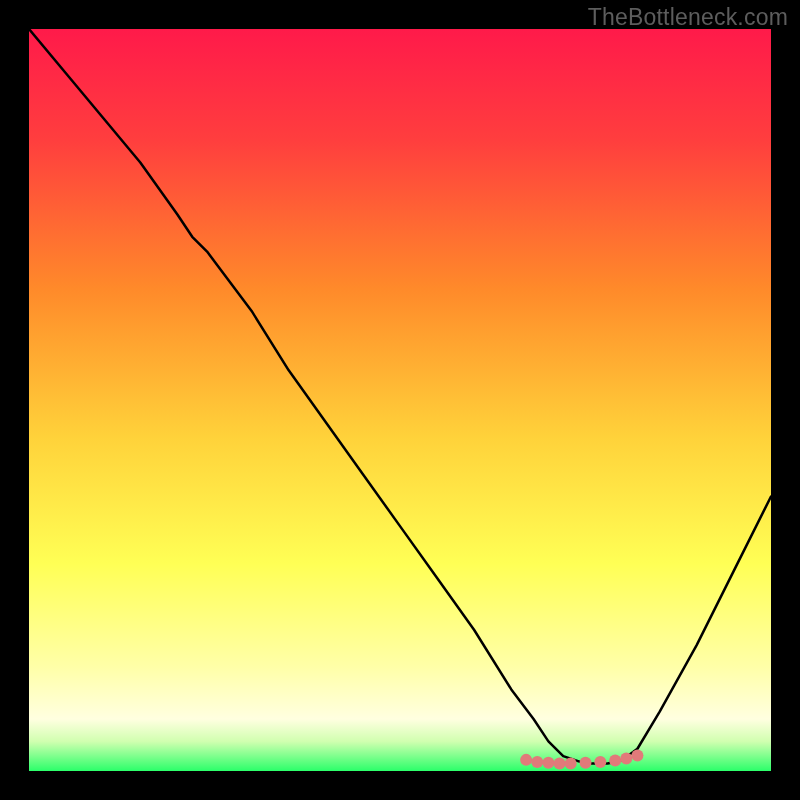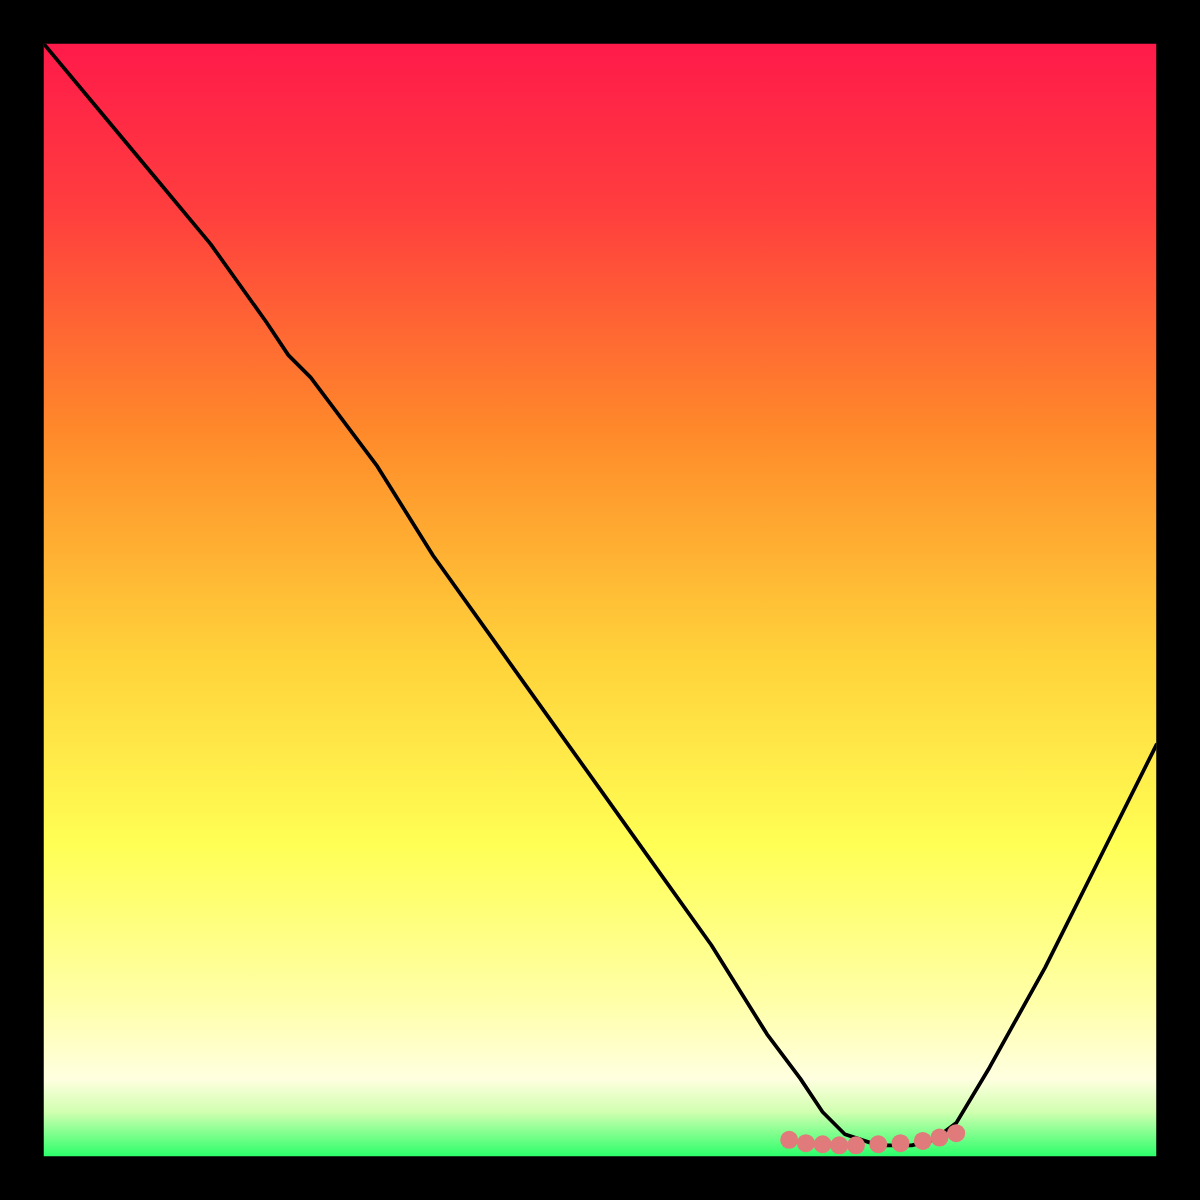--- a/index.html
+++ b/index.html
@@ -33,20 +33,21 @@
     top: 29px;
     width: 742px;
     height: 742px;
   }
   svg { display: block; }
 </style>
 </head>
 <body>
 
 <div class="chart-container">
+  <div class="watermark">TheBottleneck.com</div>
   <div class="plot-area">
     <svg id="plot-svg" width="742" height="742" viewBox="0 0 742 742">
         <defs>
           <linearGradient id="bg-grad" x1="0" y1="0" x2="0" y2="1">
             <stop offset="0%" stop-color="#ff1a4a"></stop>
             <stop offset="15%" stop-color="#ff3e3e"></stop>
             <stop offset="35%" stop-color="#ff8a2a"></stop>
             <stop offset="55.00000000000001%" stop-color="#ffd23a"></stop>
             <stop offset="72%" stop-color="#ffff55"></stop>
             <stop offset="86%" stop-color="#ffffa8"></stop>

